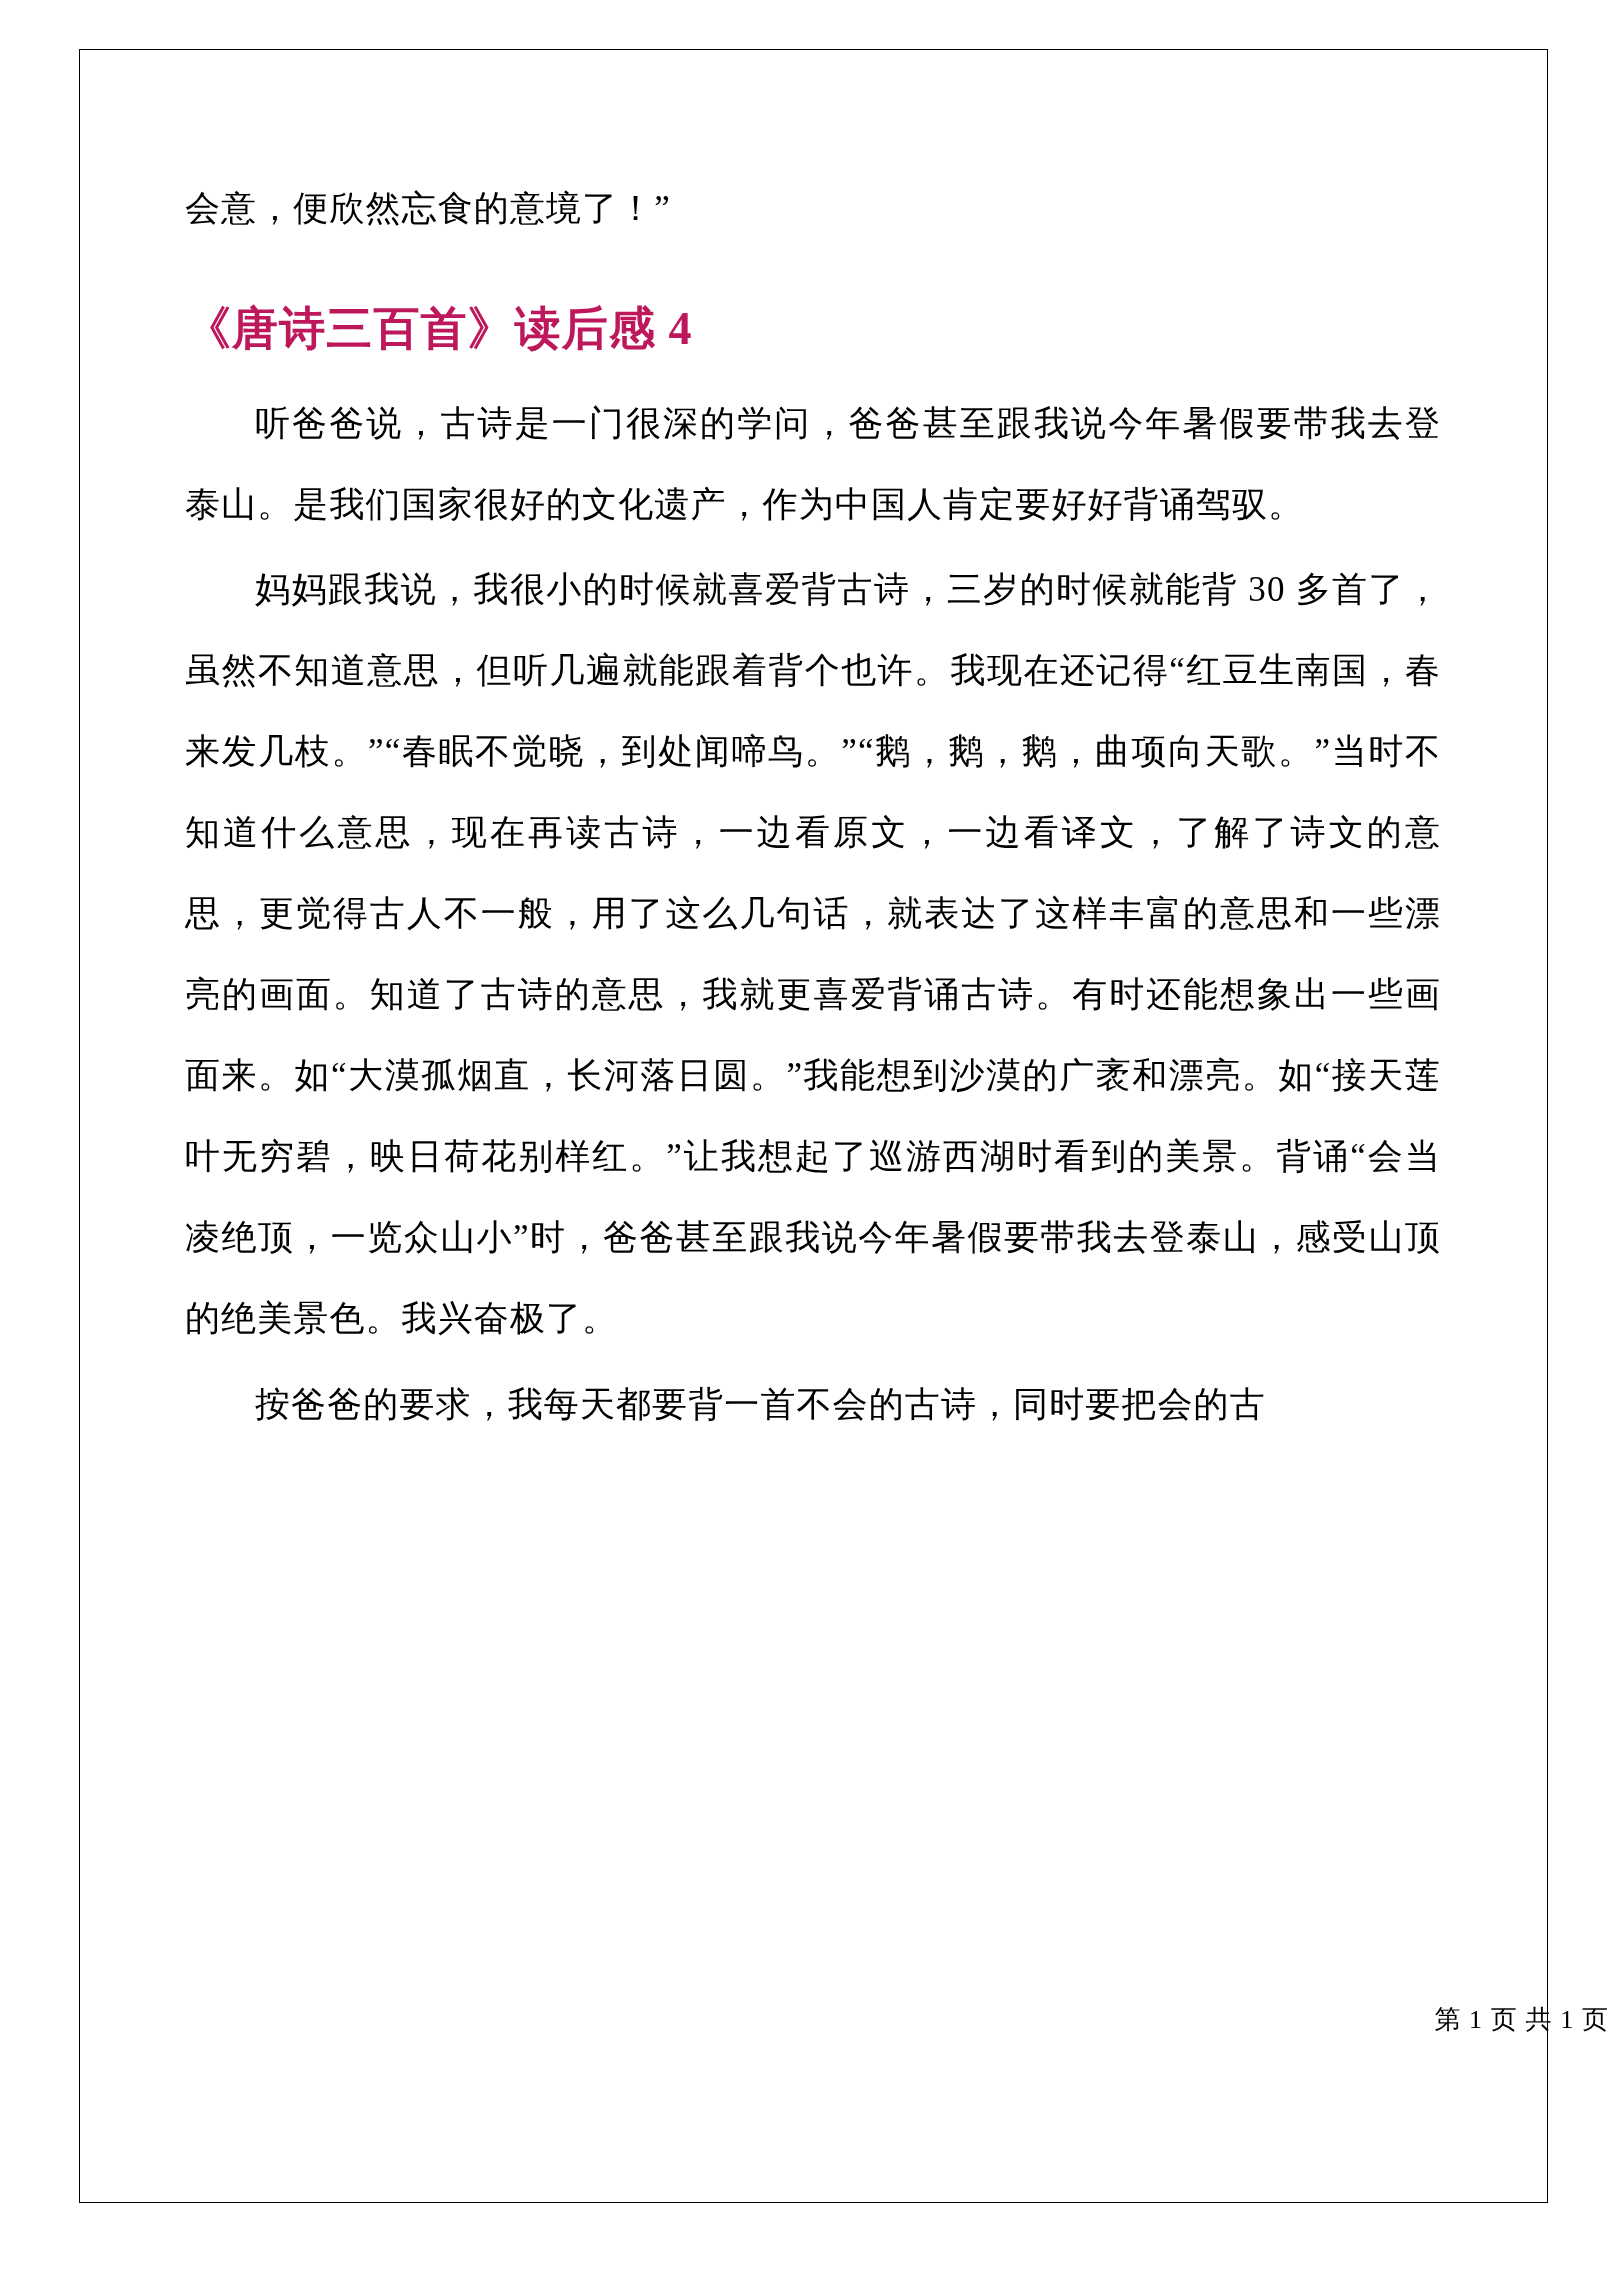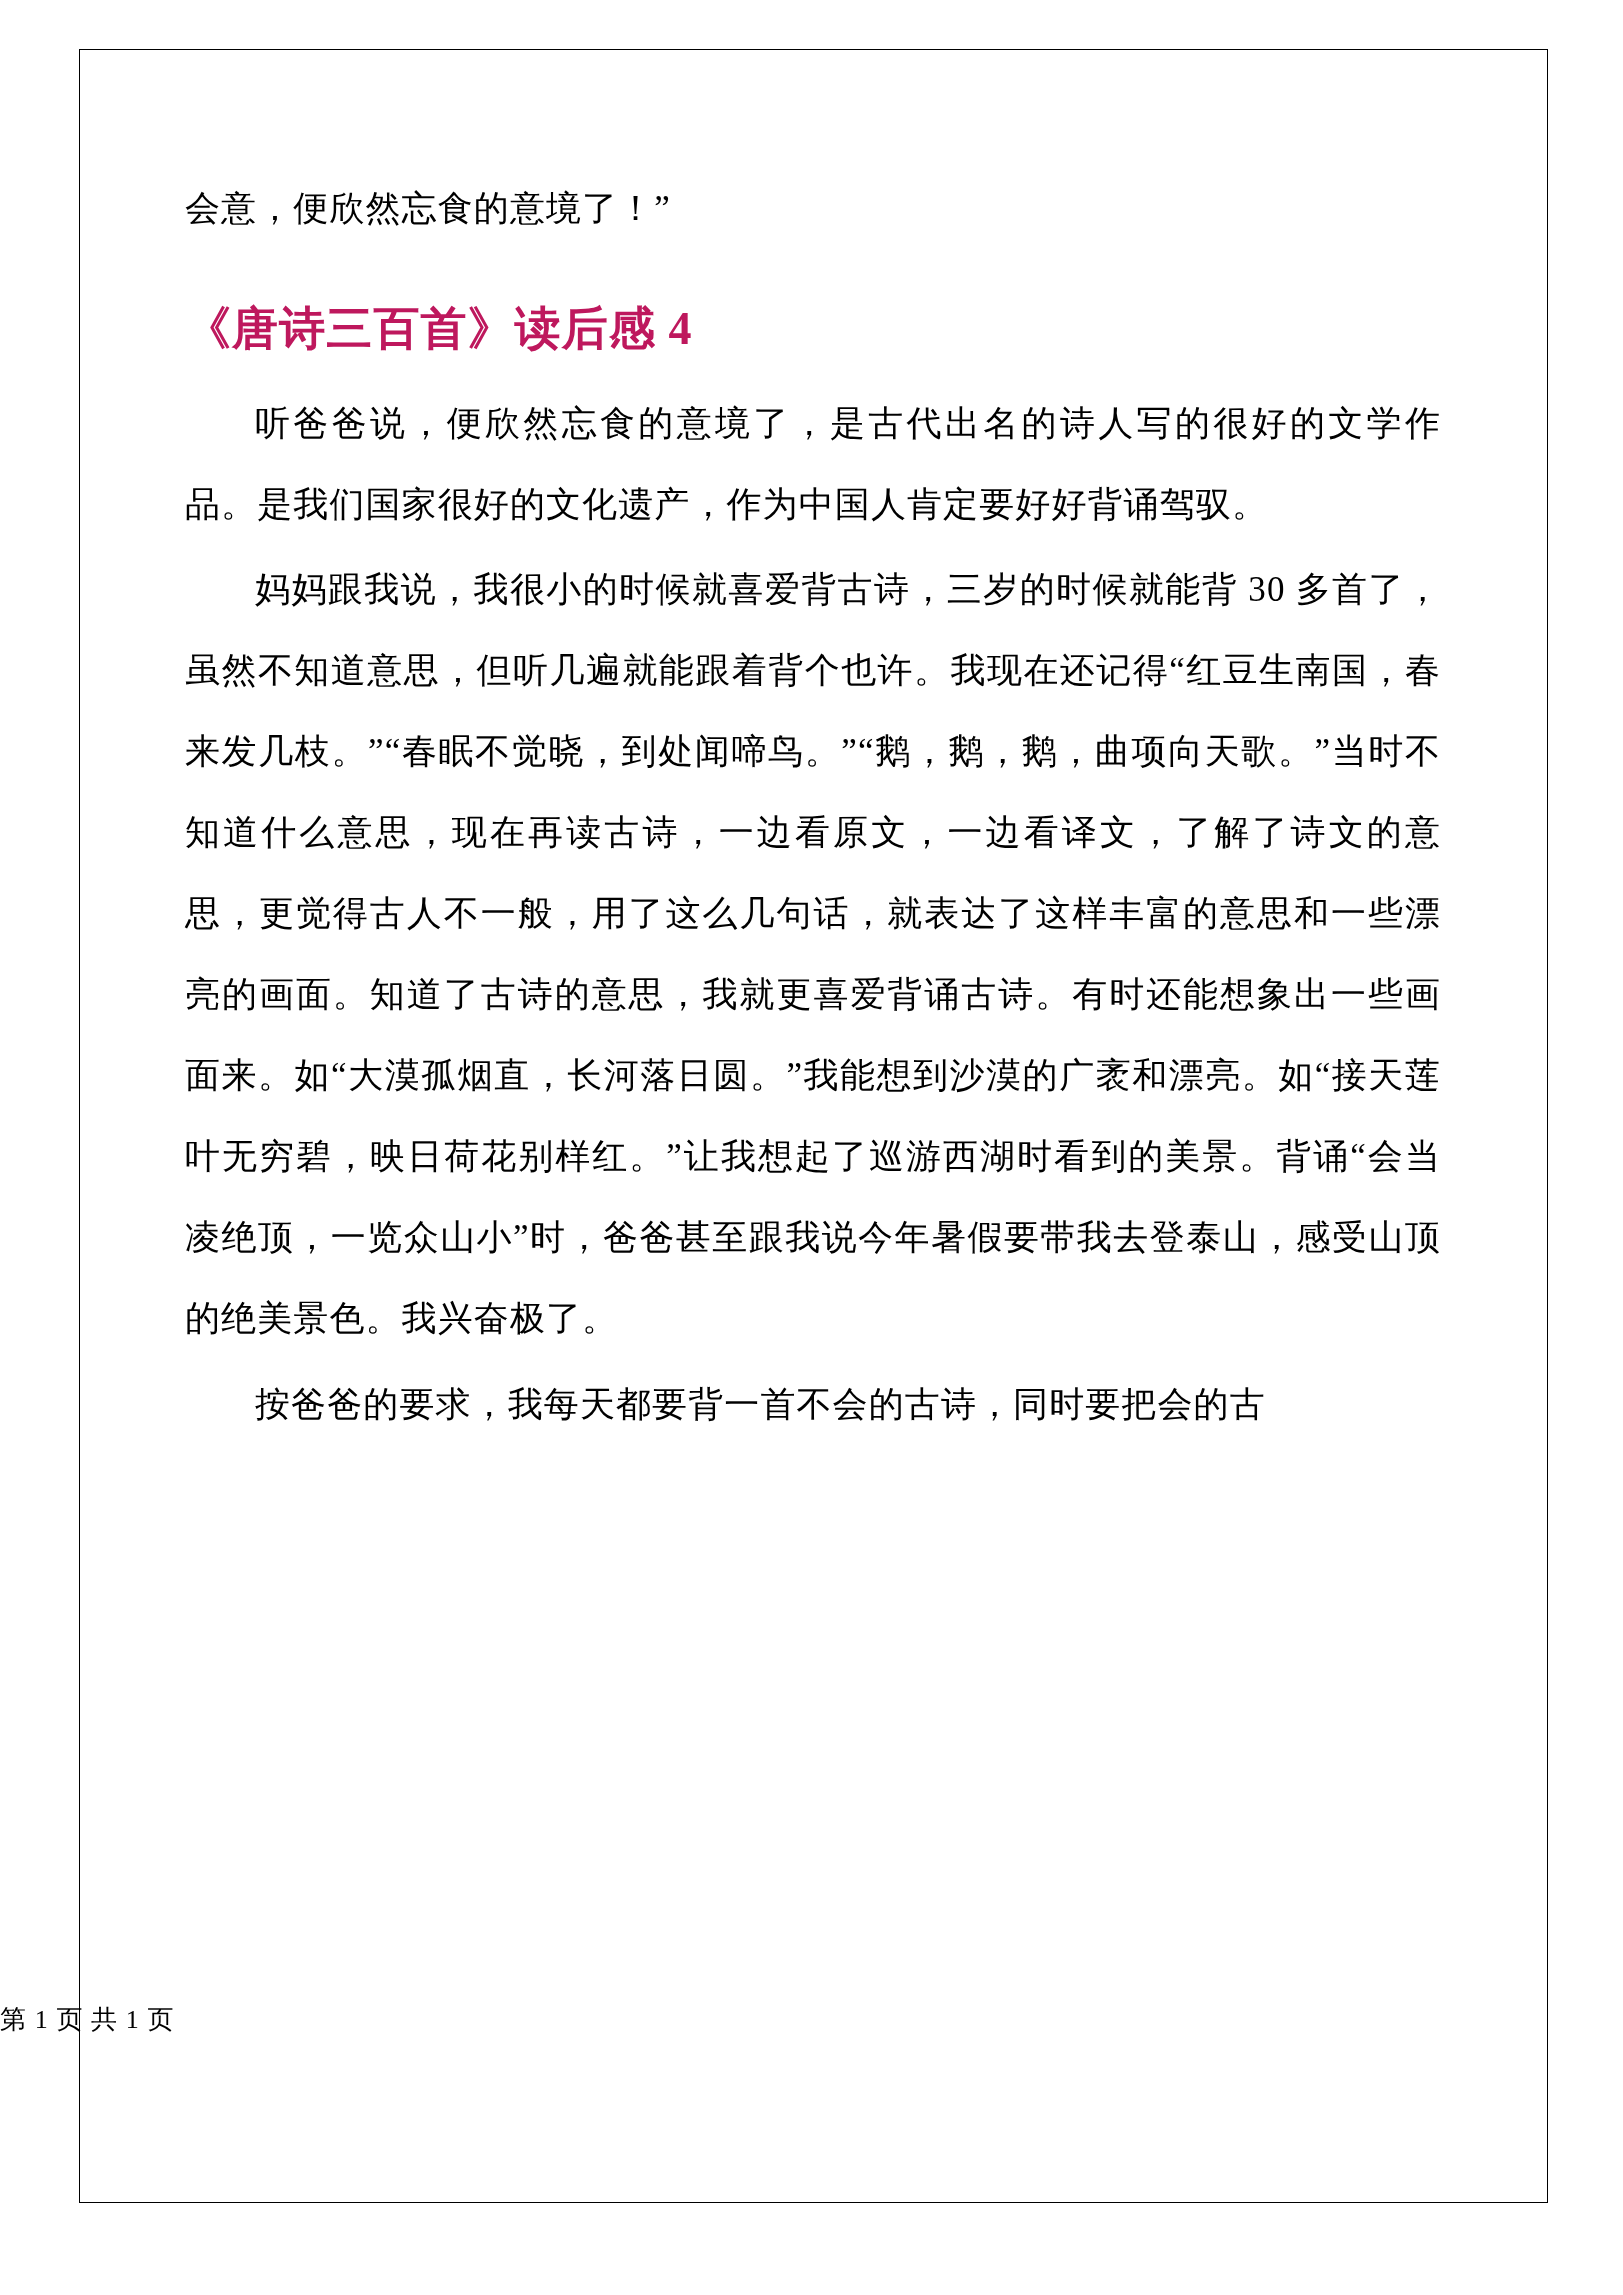--- a/index.html
+++ b/index.html
@@ -51,36 +51,36 @@
     color: #be185d;
     letter-spacing: 1.1px;
     margin: 15.7px 0 13.5px 0;
   }
   .spacer-sm { height: 19px; }
   .footer {
     position: absolute;
     left: 0;
     right: 0;
     top: 2002px;
-    text-align: left;
+    text-align: right;
     font-size: 26px;
     color: #000000;
     letter-spacing: 1.1px;
   }
 </style>
 </head>
 <body>
 
 <div class="page">
   <div class="page-frame"></div>
 
   <div class="content">
     <p class="para">会意，便欣然忘食的意境了！”</p>
     <div class="spacer-sm"></div>
     <h2 class="heading">《唐诗三百首》读后感 4</h2>
-    <p class="para indent">听爸爸说，便欣然忘食的意境了，是古代出名的诗人写的很好的文学作品。是我们国家很好的文化遗产，作为中国人肯定要好好背诵驾驭。</p>
+    <p class="para indent">听爸爸说，古诗是一门很深的学问，爸爸甚至跟我说今年暑假要带我去登泰山。是我们国家很好的文化遗产，作为中国人肯定要好好背诵驾驭。</p>
     <p class="para indent">妈妈跟我说，我很小的时候就喜爱背古诗，三岁的时候就能背 30 多首了，虽然不知道意思，但听几遍就能跟着背个也许。我现在还记得“红豆生南国，春来发几枝。”“春眠不觉晓，到处闻啼鸟。”“鹅，鹅，鹅，曲项向天歌。”当时不知道什么意思，现在再读古诗，一边看原文，一边看译文，了解了诗文的意思，更觉得古人不一般，用了这么几句话，就表达了这样丰富的意思和一些漂亮的画面。知道了古诗的意思，我就更喜爱背诵古诗。有时还能想象出一些画面来。如“大漠孤烟直，长河落日圆。”我能想到沙漠的广袤和漂亮。如“接天莲叶无穷碧，映日荷花别样红。”让我想起了巡游西湖时看到的美景。背诵“会当凌绝顶，一览众山小”时，爸爸甚至跟我说今年暑假要带我去登泰山，感受山顶的绝美景色。我兴奋极了。</p>
     <p class="para indent">按爸爸的要求，我每天都要背一首不会的古诗，同时要把会的古</p>
   </div>
 
   <div class="footer">第 1 页  共 1 页</div>
 </div>
 
 
 </body></html>

